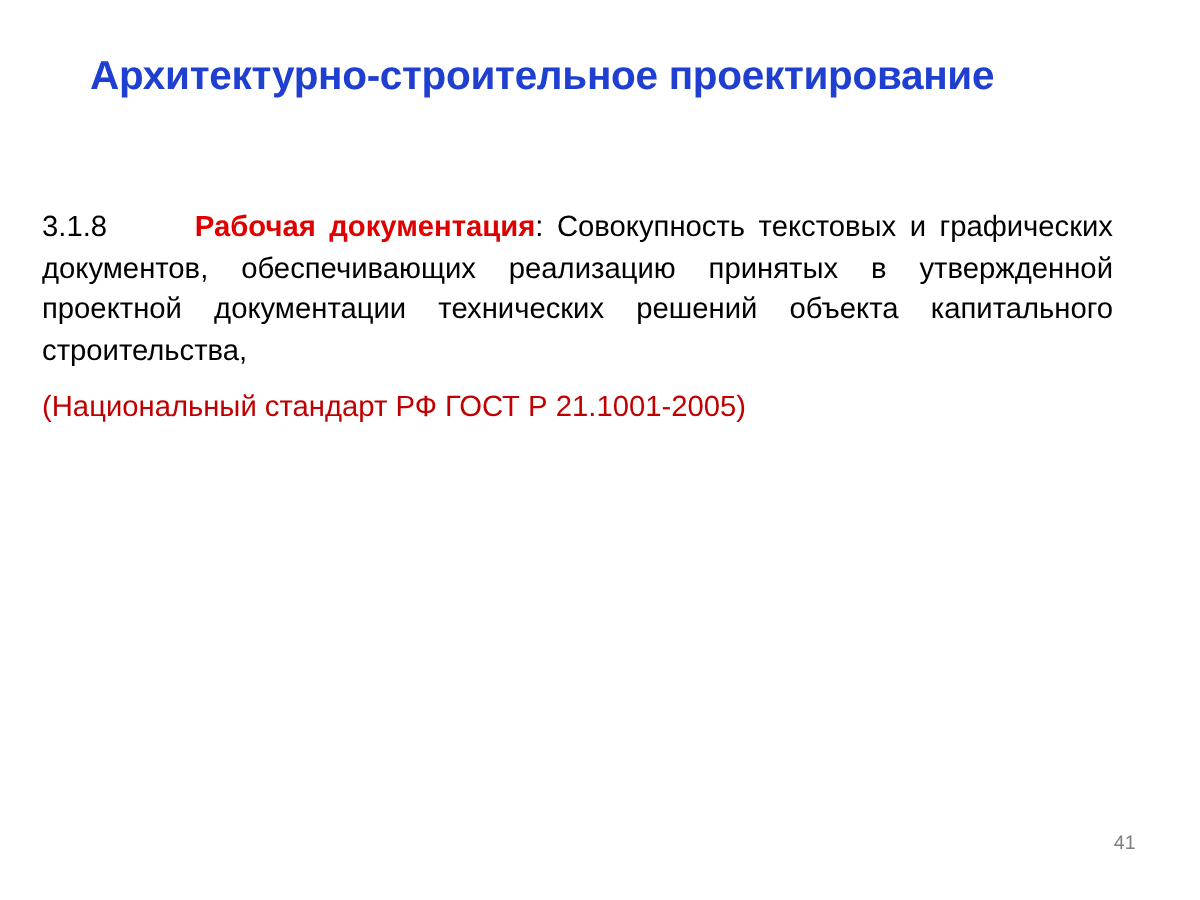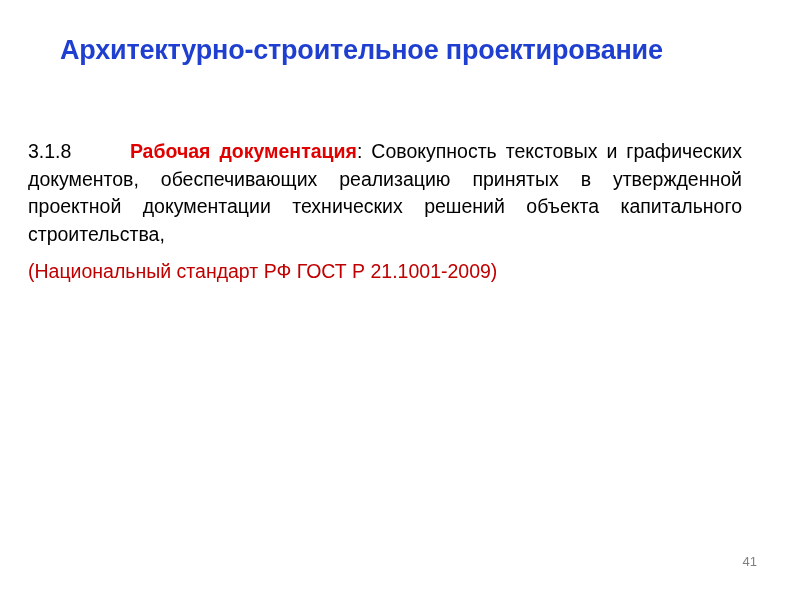--- a/index.html
+++ b/index.html
@@ -73,19 +73,19 @@
 
 <div class="slide">
 
   <div class="slide-title">Архитектурно-строительное проектирование</div>
 
   <div class="body-block">
 
     <p class="para p1"><span>3.1.8</span>      <span class="hl-red">Рабочая документация</span><span class="term-tail">:</span><span> Совокупность текстовых и  графических документов, обеспечивающих реализацию принятых в утвержденной проектной документации технических решений объекта капитального строительства,</span></p>
 
 
-    <p class="para p3">(Национальный стандарт РФ ГОСТ Р 21.1001-2009)</p>
+    <p class="para p3">(Национальный стандарт РФ ГОСТ Р 21.1001-2005)</p>
 
   </div>
 
   <div class="page-number">41</div>
 
 </div>
 
 </body></html>

